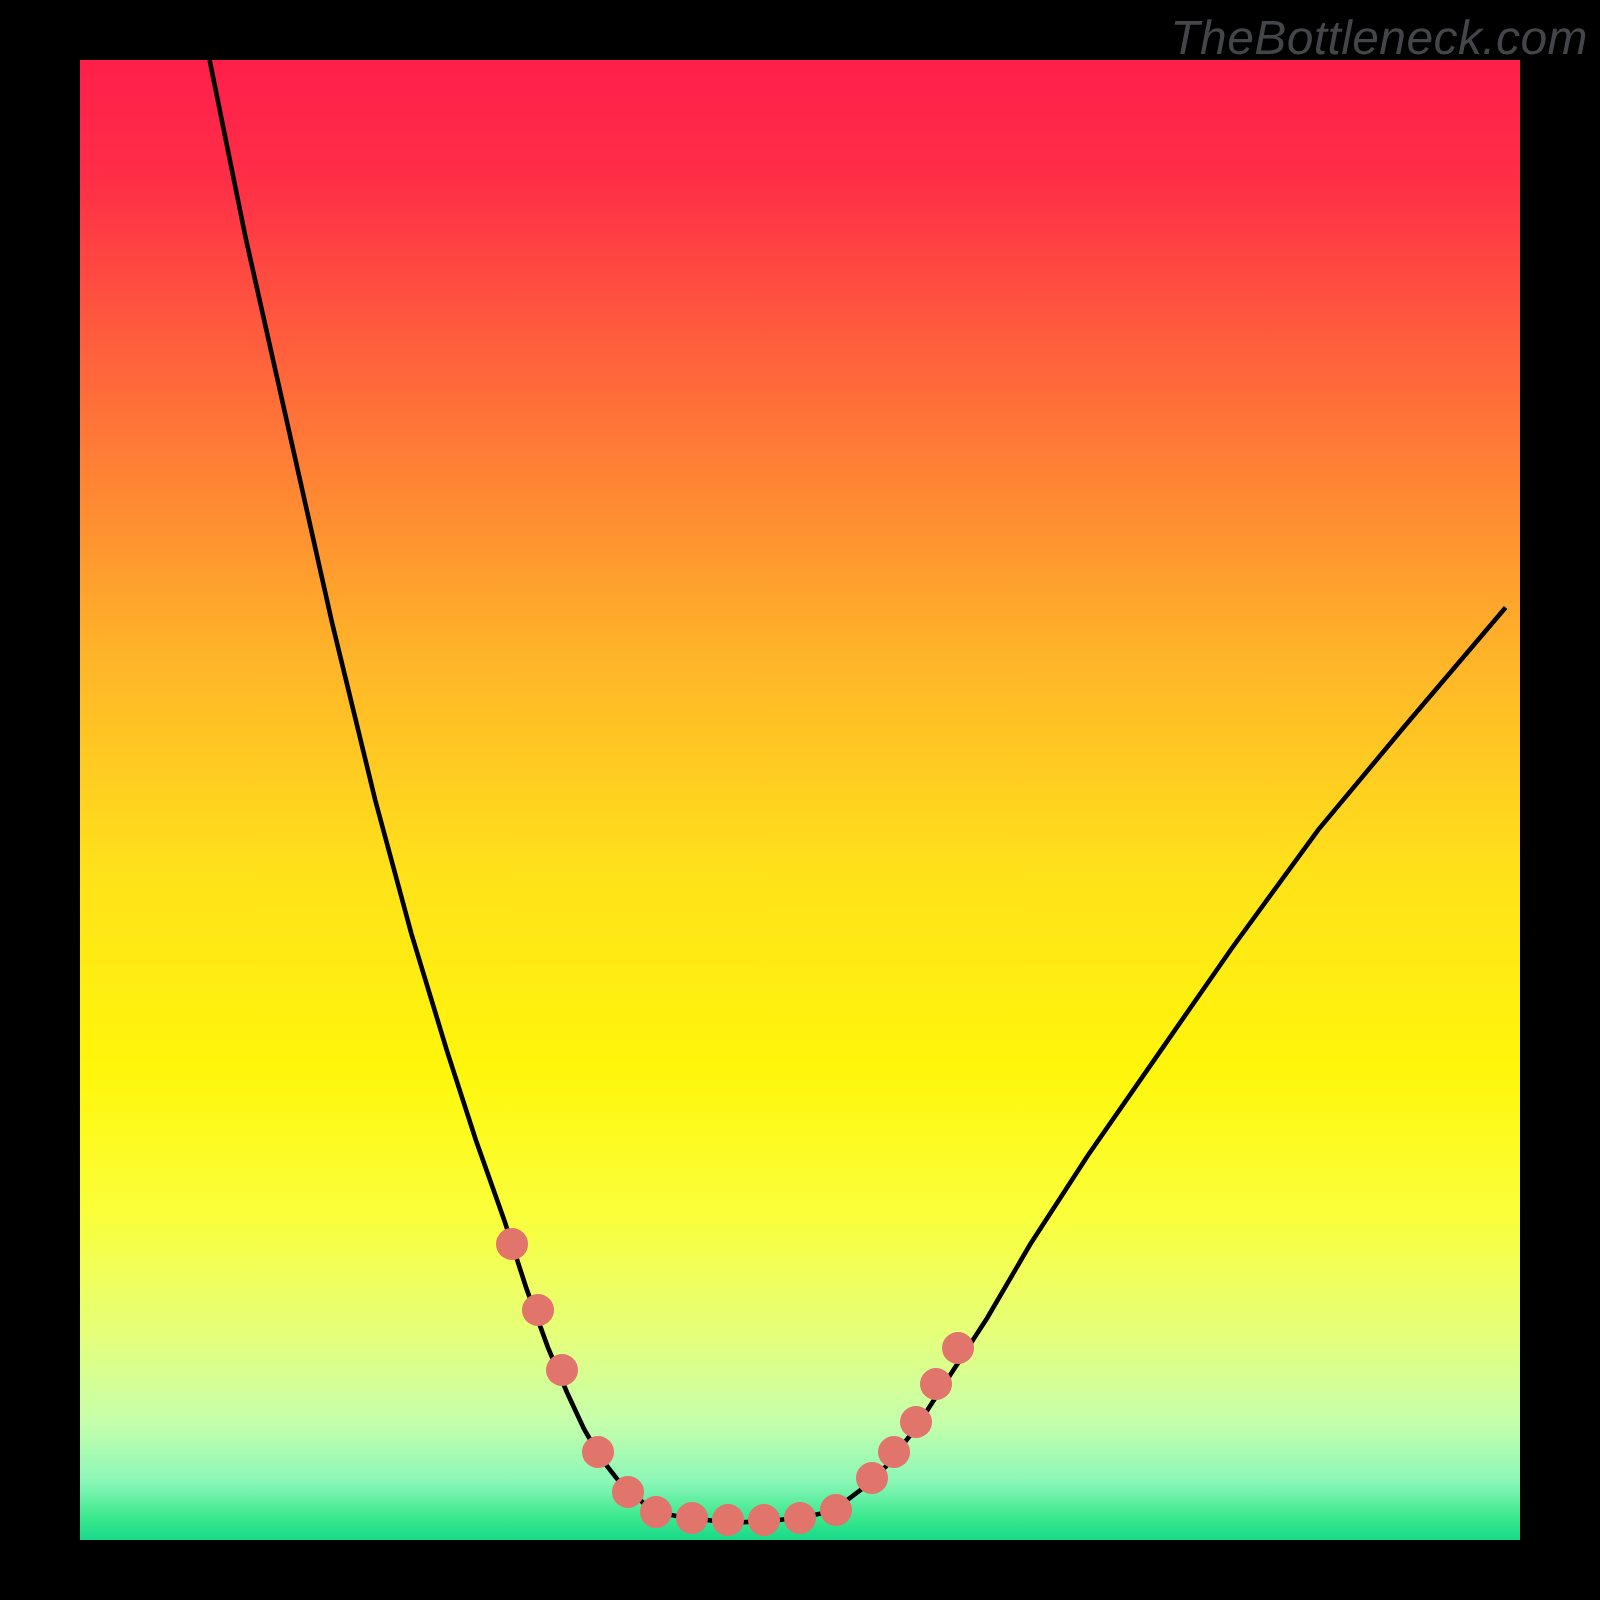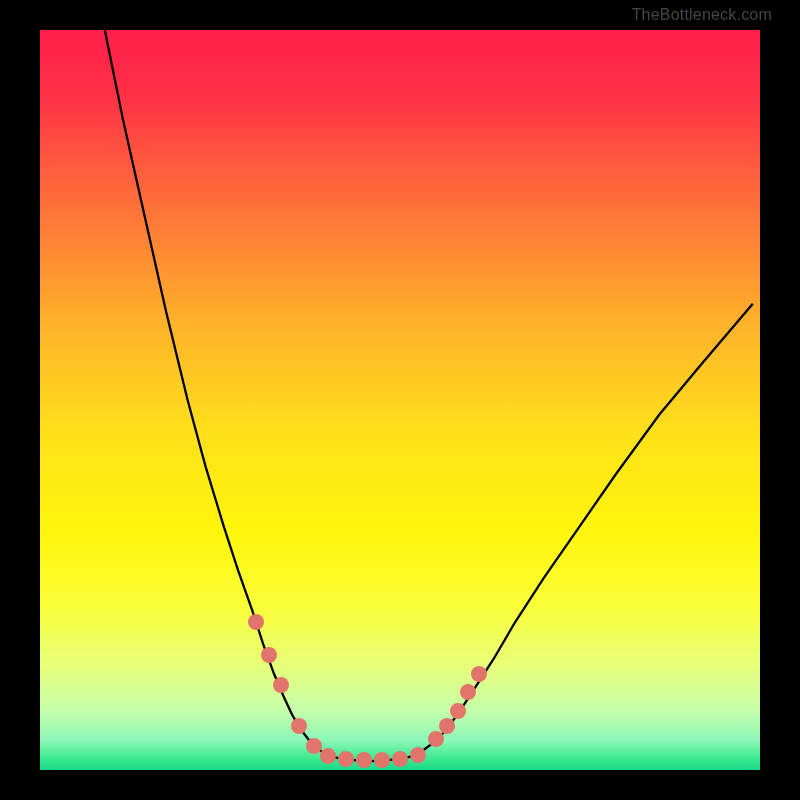--- a/index.html
+++ b/index.html
@@ -12,26 +12,27 @@
   }
   .outer {
     position: relative;
     width: 800px;
     height: 800px;
     background: #000;
   }
   .watermark {
     position: absolute;
     top: 6px;
-    right: 28px;
+    right: 6px;
     font-family: Arial, Helvetica, sans-serif;
-    font-size: 16px;
+    font-size: 24px;
     color: #434548;
     letter-spacing: 0.2px;
     z-index: 50;
+    font-style: italic;
   }
   .plot {
     position: absolute;
     left: 40px;
     top: 30px;
     width: 720px;
     height: 740px;
   }
   .gradient-bg {
     position: absolute;

